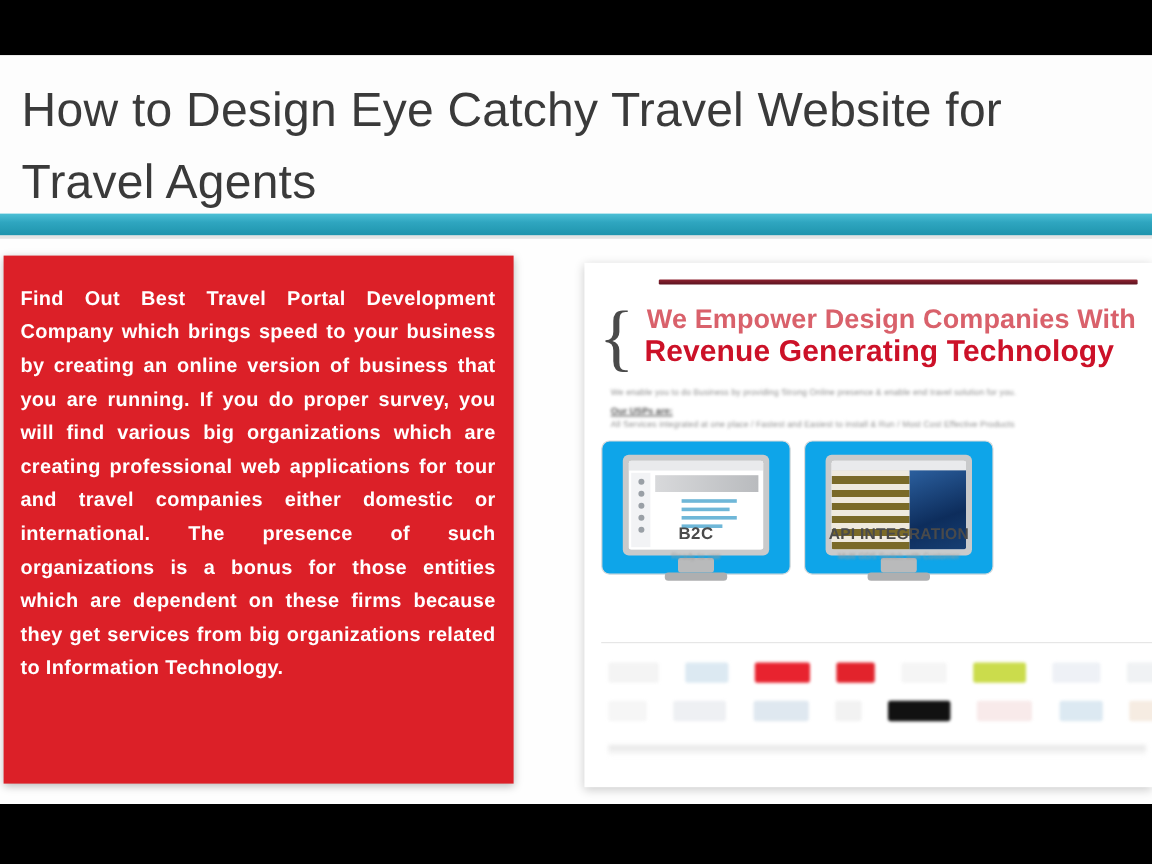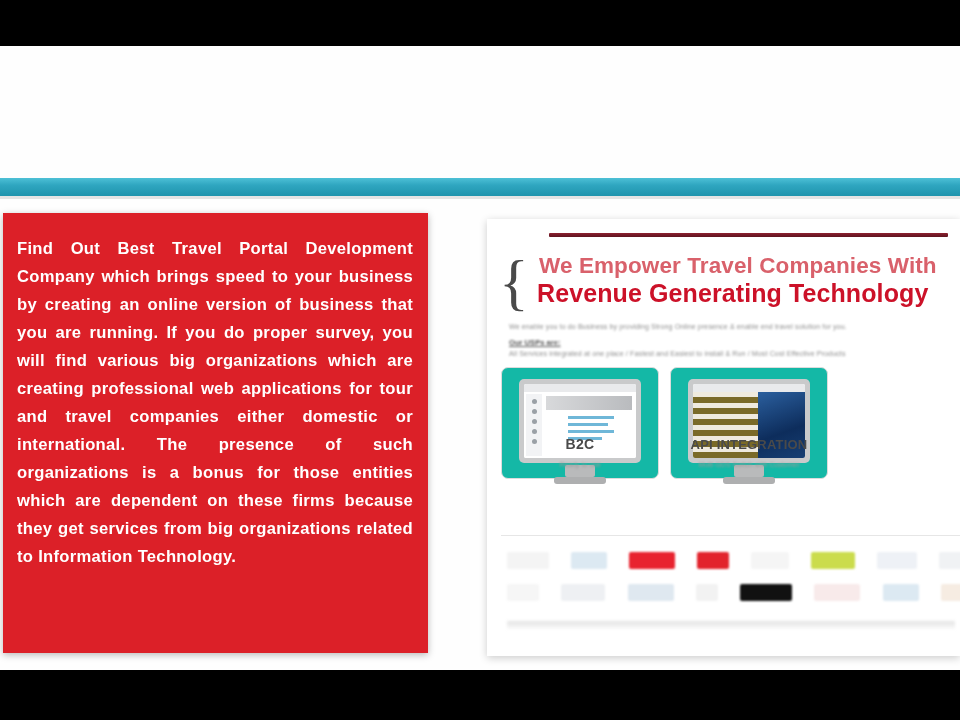--- a/index.html
+++ b/index.html
@@ -46,21 +46,21 @@
     color:#cc1128;font-weight:700;letter-spacing:.1px;white-space:nowrap;}
 
   .blurline{position:absolute;color:#8e8e8e;filter:blur(1.15px);}
   .sub1{left:22px;top:104px;font-size:7.1px;letter-spacing:.1px;white-space:nowrap;}
   .usp{left:22px;top:119px;font-size:7.6px;font-weight:700;color:#555;
     text-decoration:underline;white-space:nowrap;}
   .sub2{left:22px;top:131px;font-size:7.1px;letter-spacing:.1px;white-space:nowrap;}
 
   
   .cards{position:absolute;left:14px;top:148px;width:470px;height:160px;display:flex;gap:11px;}
-  .card{width:158px;height:112px;border:1px solid #dcdcdc;border-radius:7px;background:#14b8a6;
+  .card{width:158px;height:112px;border:1px solid #dcdcdc;border-radius:7px;background:#0ea5e9;
     position:relative;flex:none;box-sizing:border-box;}
   .monitor{position:absolute;left:50%;top:11px;transform:translateX(-50%);
     width:122px;height:92px;}
   .screen-bezel{width:122px;height:84px;background:#c9cacb;border-radius:5px;padding:5px;
     box-sizing:border-box;}
   .screen{width:100%;height:100%;border-radius:2px;overflow:hidden;position:relative;
     background:#fff;filter:blur(.55px);}
   .stand{width:30px;height:12px;background:#b9babb;margin:2px auto 0;border-radius:2px;}
   .base{width:52px;height:7px;background:#aeafb0;margin:0 auto;border-radius:3px;}
 
@@ -101,32 +101,35 @@
 </style>
 </head>
 <body>
 
 <div class="stage">
 
   <div class="bar-top"></div>
 
   <div class="slide">
 
+    <div class="title-zone">
+      <div class="title">How to Design Eye Catchy Travel Website for Travel Agents</div>
+    </div>
 
     <div class="teal-rule"></div>
 
     <div class="red-panel">
       <div class="red-text">Find Out Best Travel Portal Development Company which brings speed to your business by creating an online version of business that you are running. If you do proper survey, you will find various big organizations which are creating professional web applications for tour and travel companies either domestic or international. The presence of such organizations is a bonus for those entities which are dependent on these firms because they get services from big organizations related to Information Technology.</div>
     </div>
 
     <div class="img-card">
       <div class="accent-rule"></div>
 
       <div class="brace">{</div>
-      <div class="head1">We Empower Travel Companies With</div>
+      <div class="head1">We Empower Design Companies With</div>
       <div class="head2">Revenue Generating Technology</div>
 
       <div class="blurline sub1">We enable you to do Business by providing Strong Online presence &amp; enable end travel solution for you.</div>
       <div class="blurline usp">Our USPs are:</div>
       <div class="blurline sub2">All Services integrated at one place / Fastest and Easiest to install &amp; Run / Most Cost Effective Products</div>
 
       <div class="cards">
 
         <div class="card">
           <div class="monitor">

